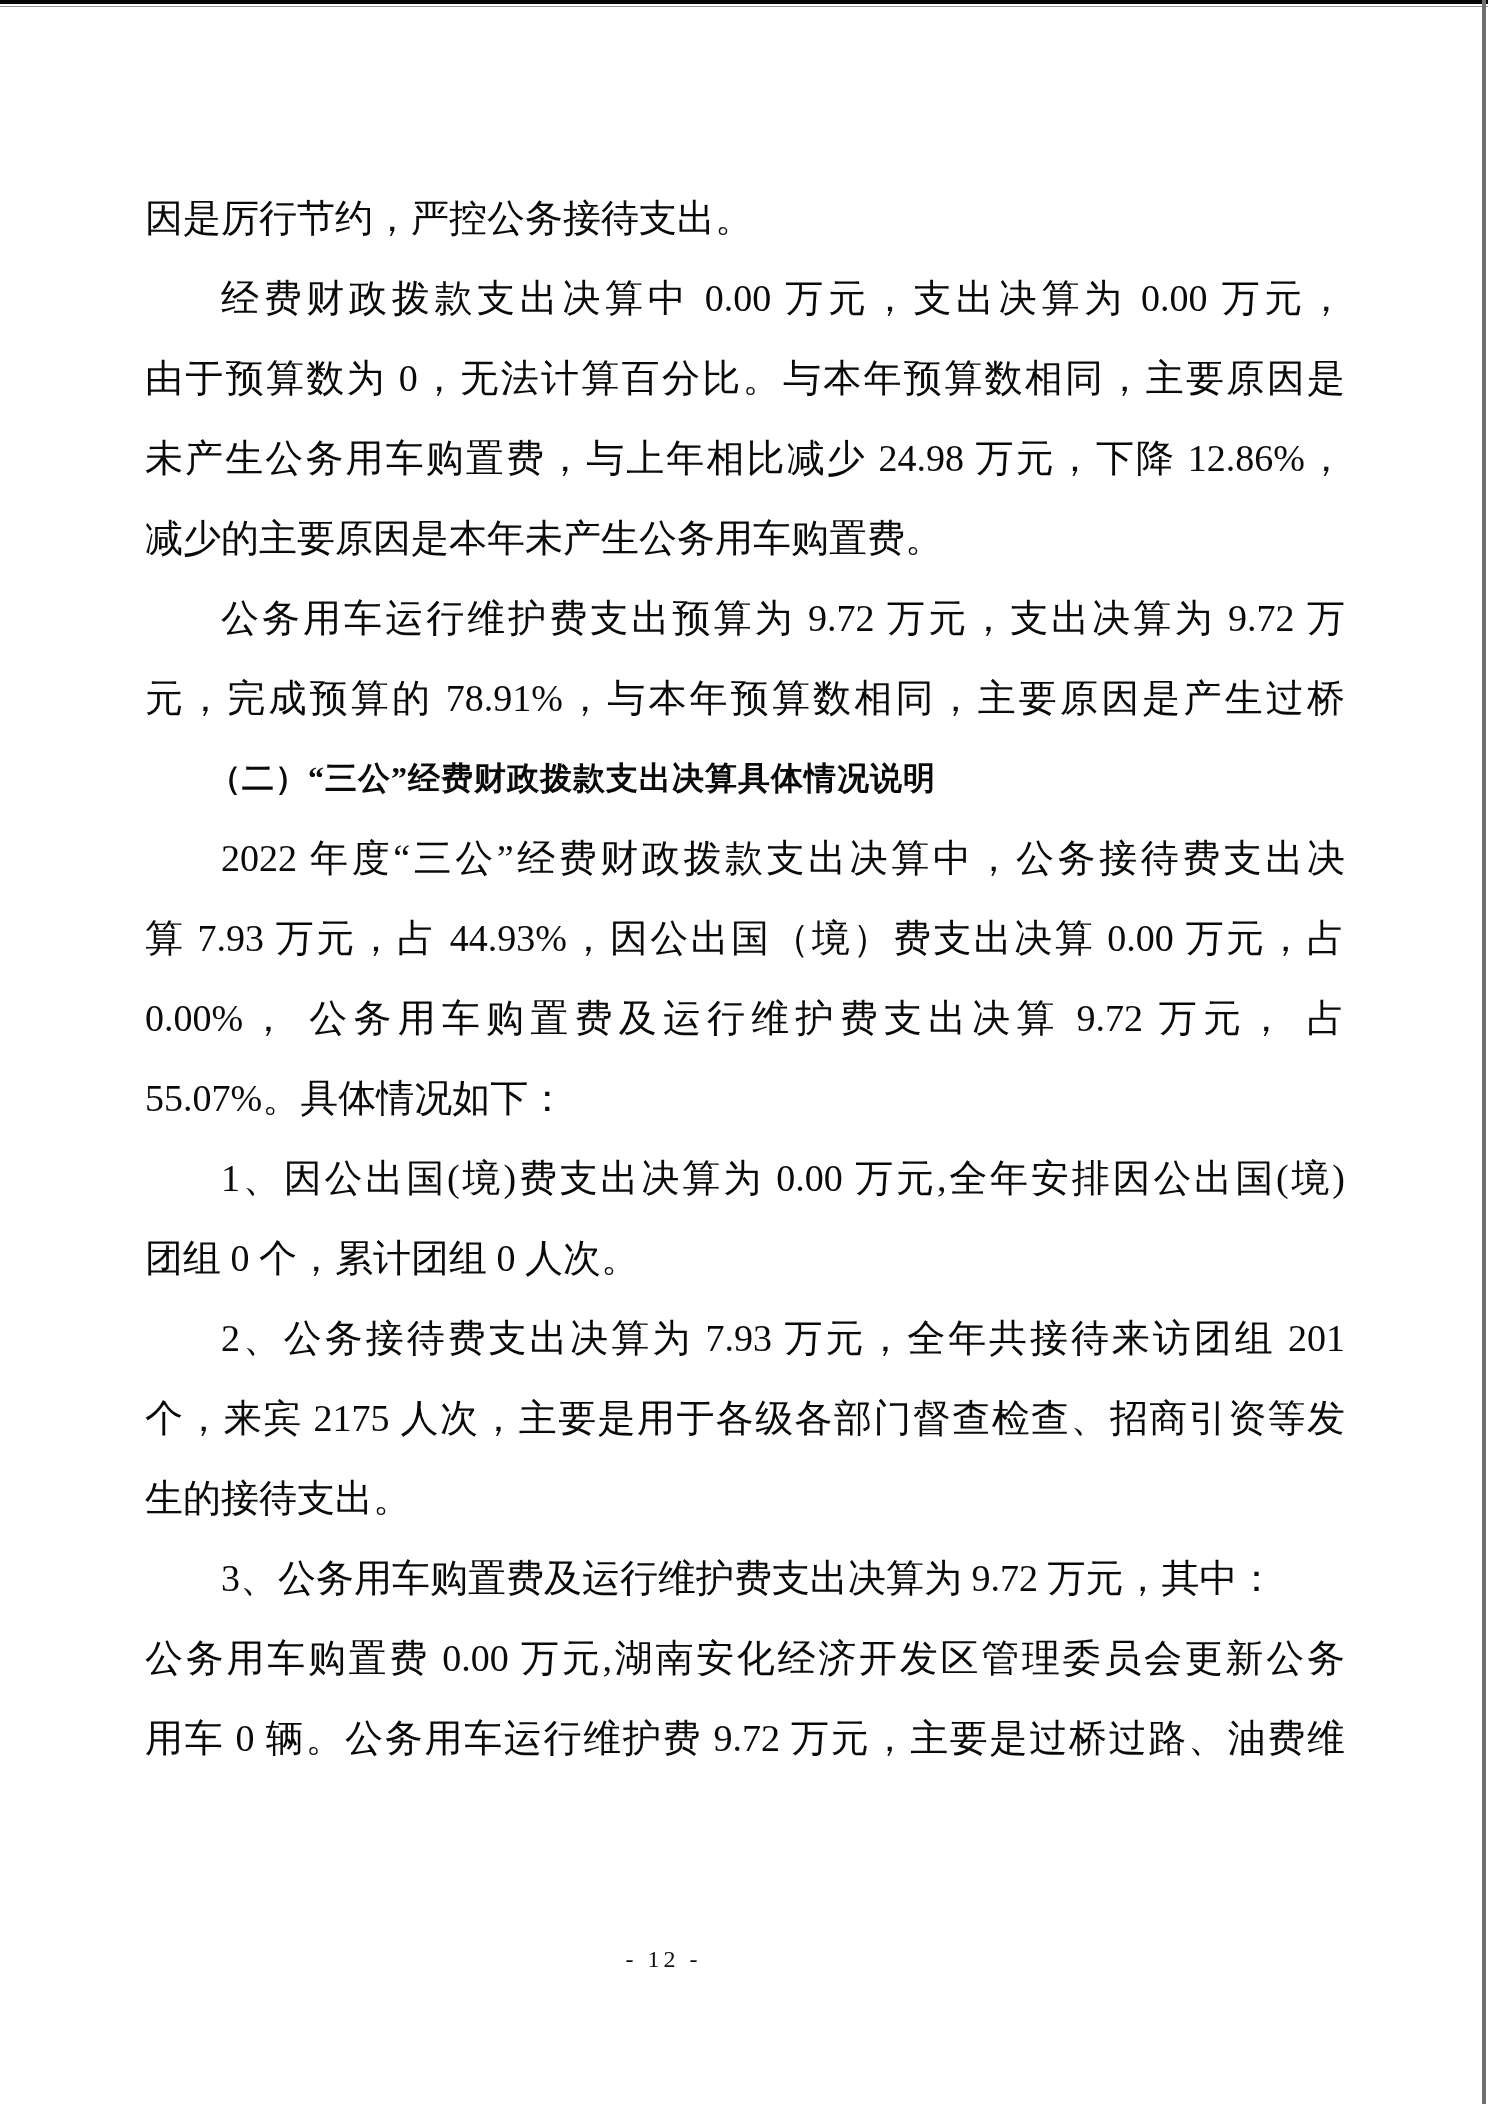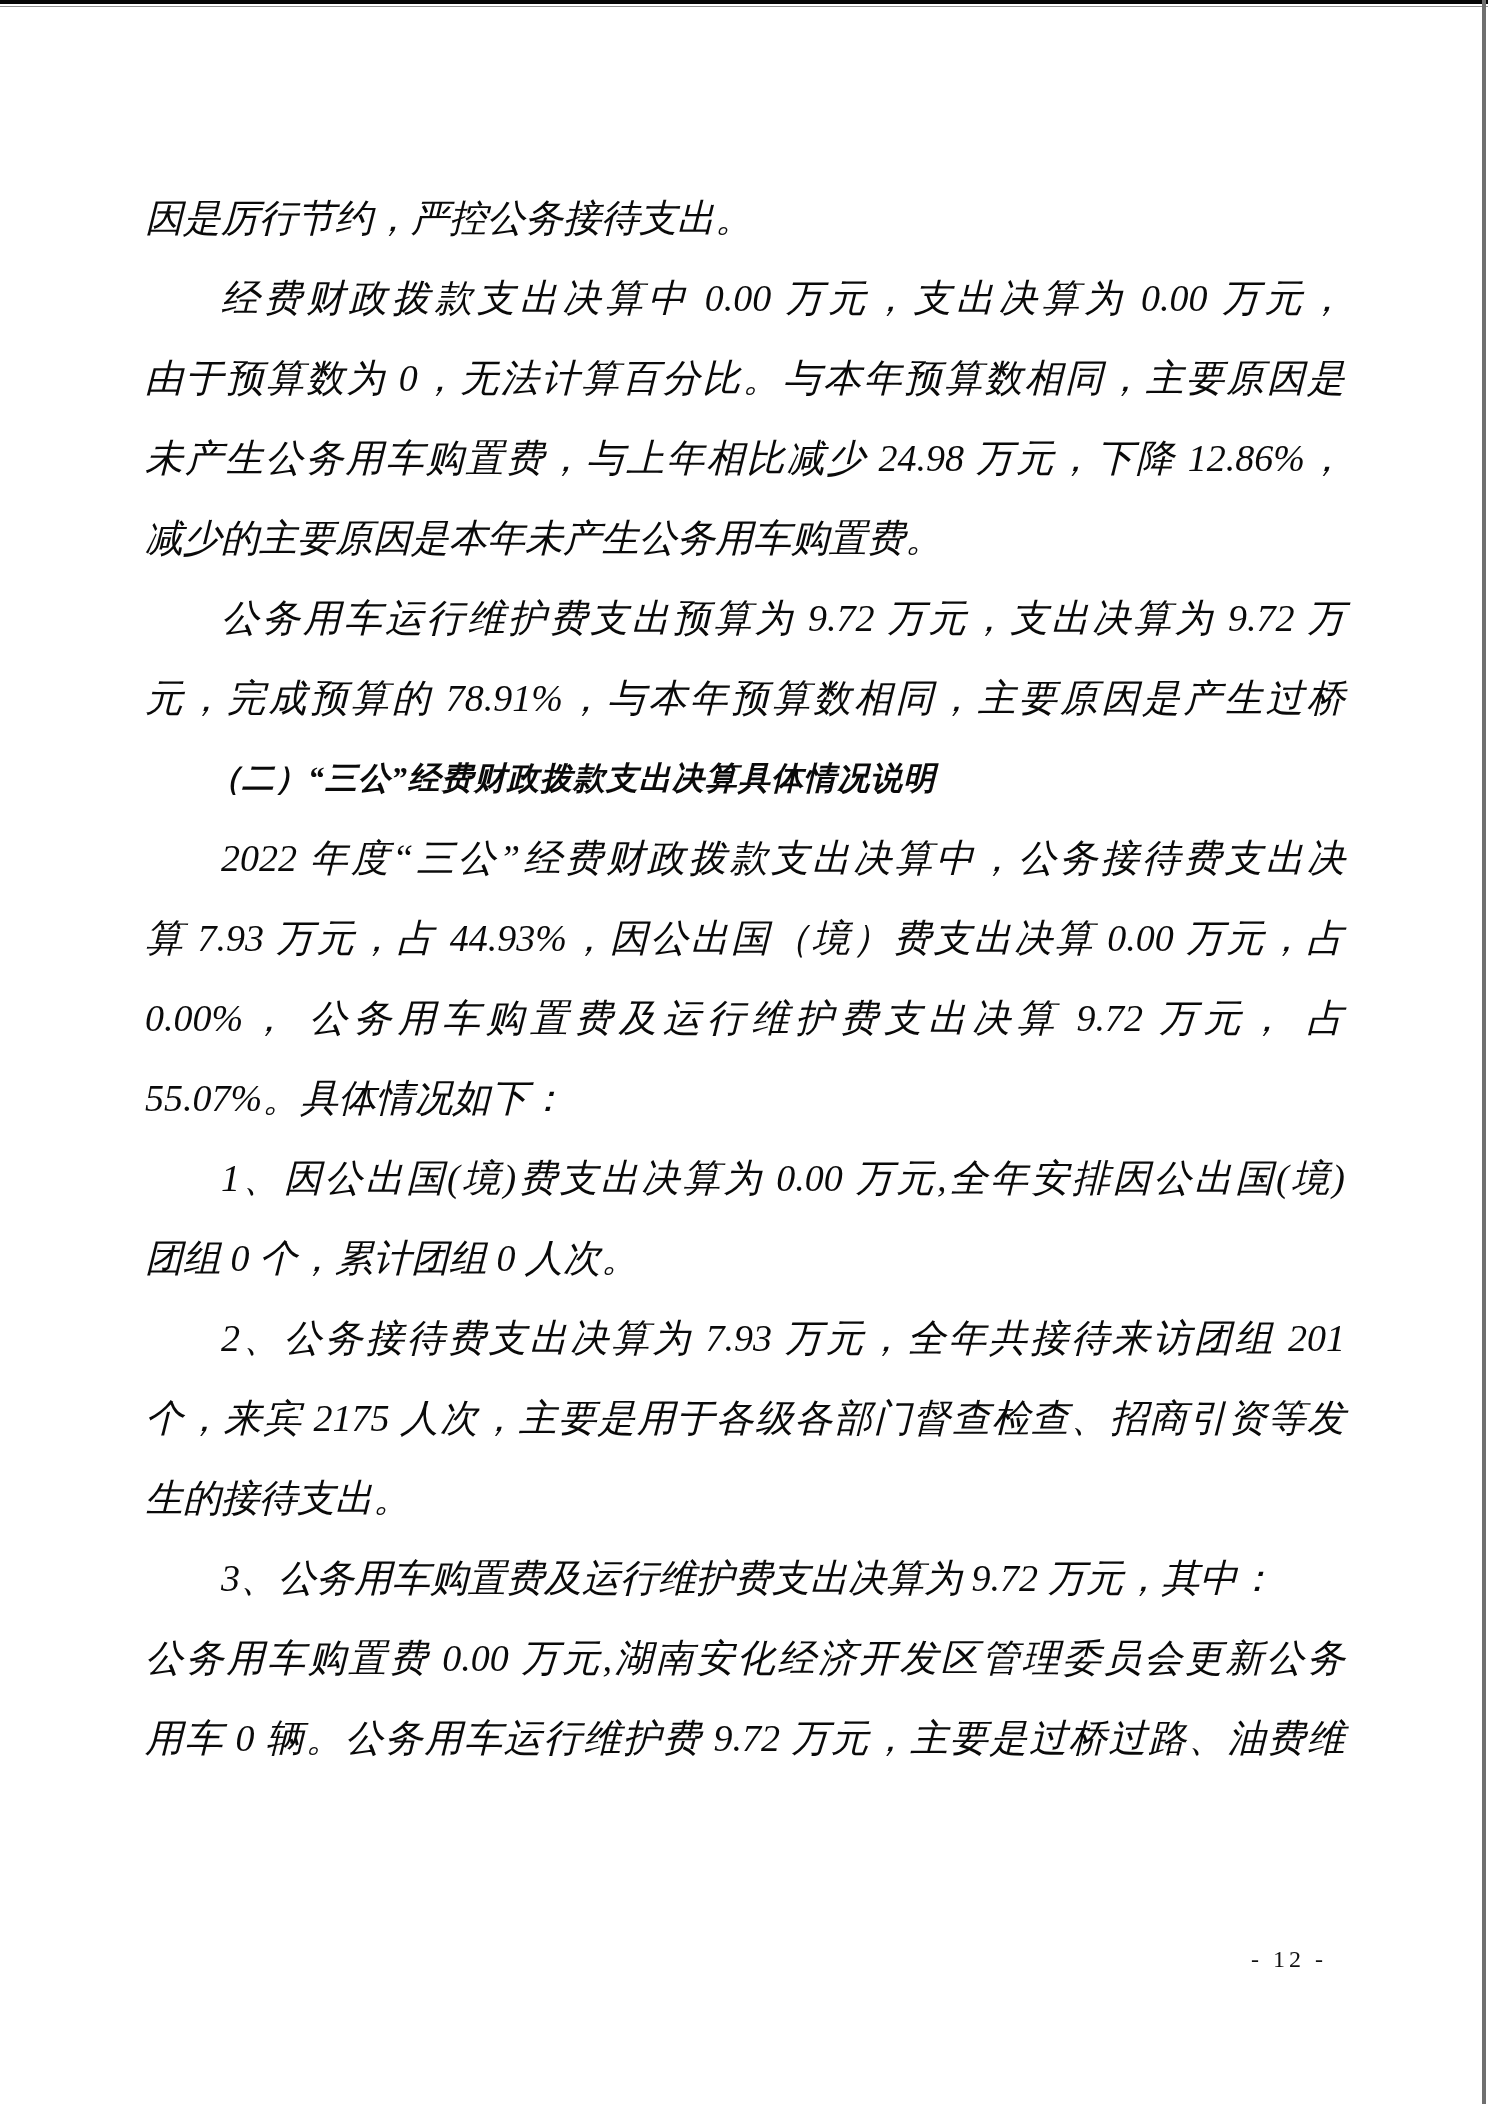--- a/index.html
+++ b/index.html
@@ -36,21 +36,20 @@
     background: #6f6f6f;
   }
   .text-block {
     position: absolute;
     left: 145px;
     top: 178px;
     width: 1200px;
     font-size: 38px;
     line-height: 80px;
     color: #0a0a0a;
-    font-style: italic;
   }
   .line {
     width: 1200px;
     height: 80px;
     overflow: visible;
   }
   .line.j {
     text-align: justify;
     text-align-last: justify;
   }
@@ -60,21 +59,21 @@
   .line.heading {
     font-weight: bold;
     font-size: 32px;
     letter-spacing: 1px;
   }
   .footer {
     position: absolute;
     top: 1946px;
     left: 0;
     width: 1327px;
-    text-align: right;
+    text-align: center;
     font-size: 24px;
     letter-spacing: 4px;
     color: #111111;
   }
 </style>
 </head>
 <body>
 
 <div class="top-bar"></div>
 <div class="top-rule"></div>

